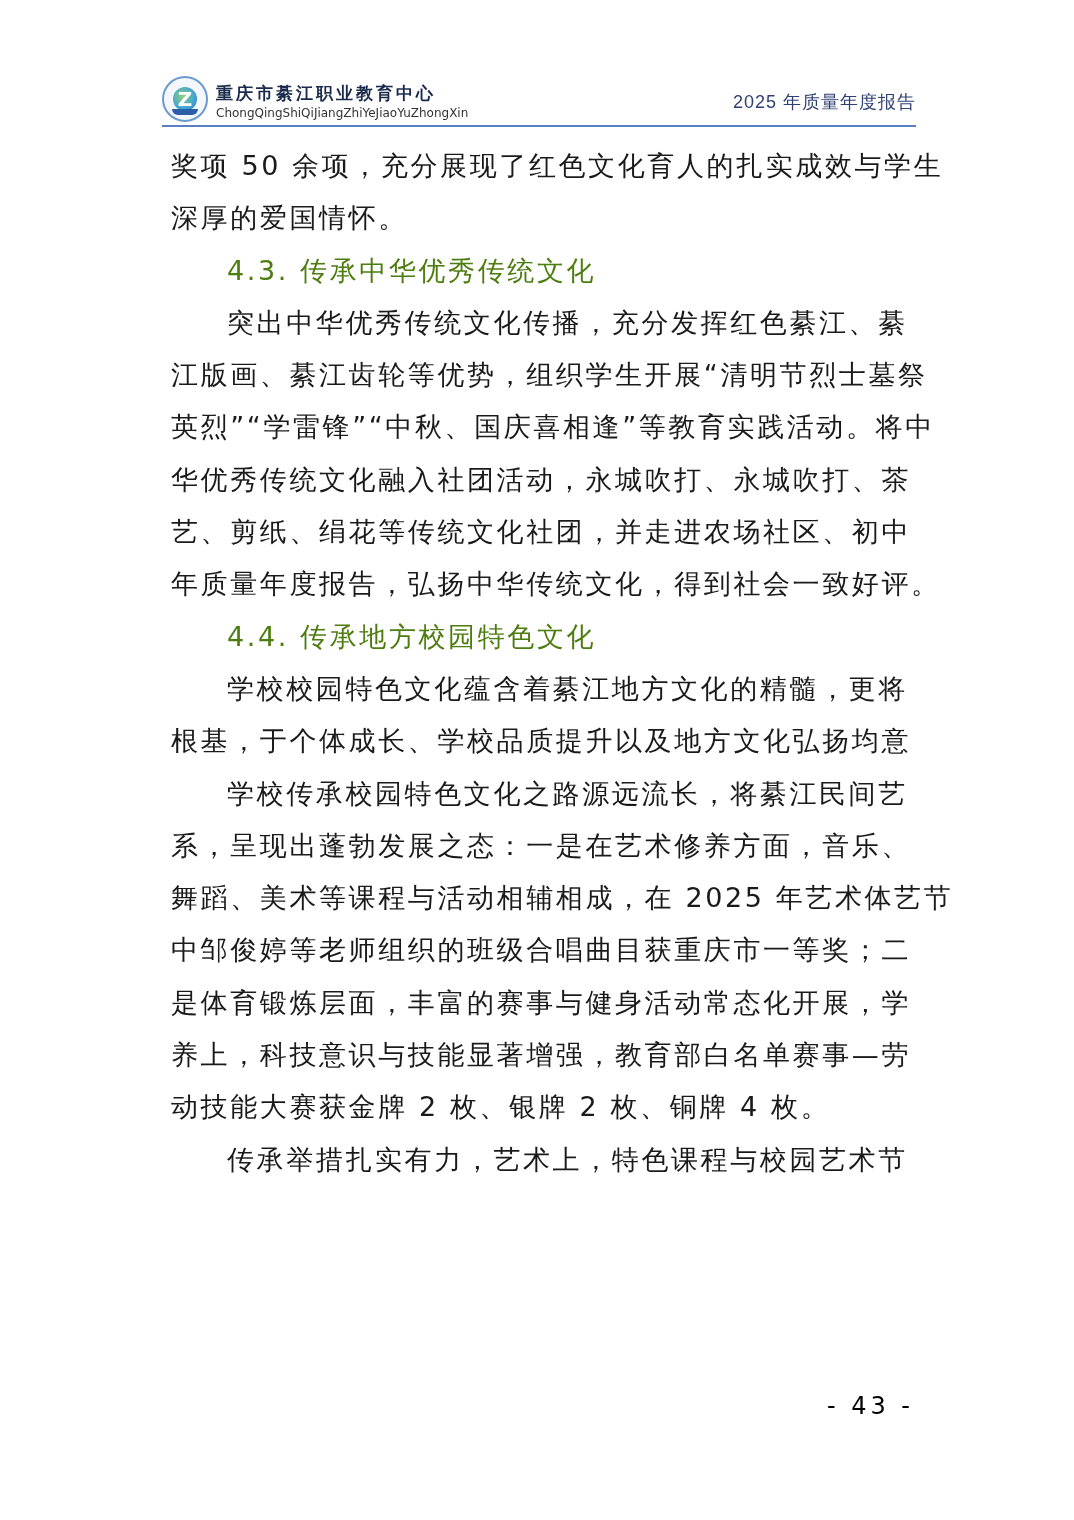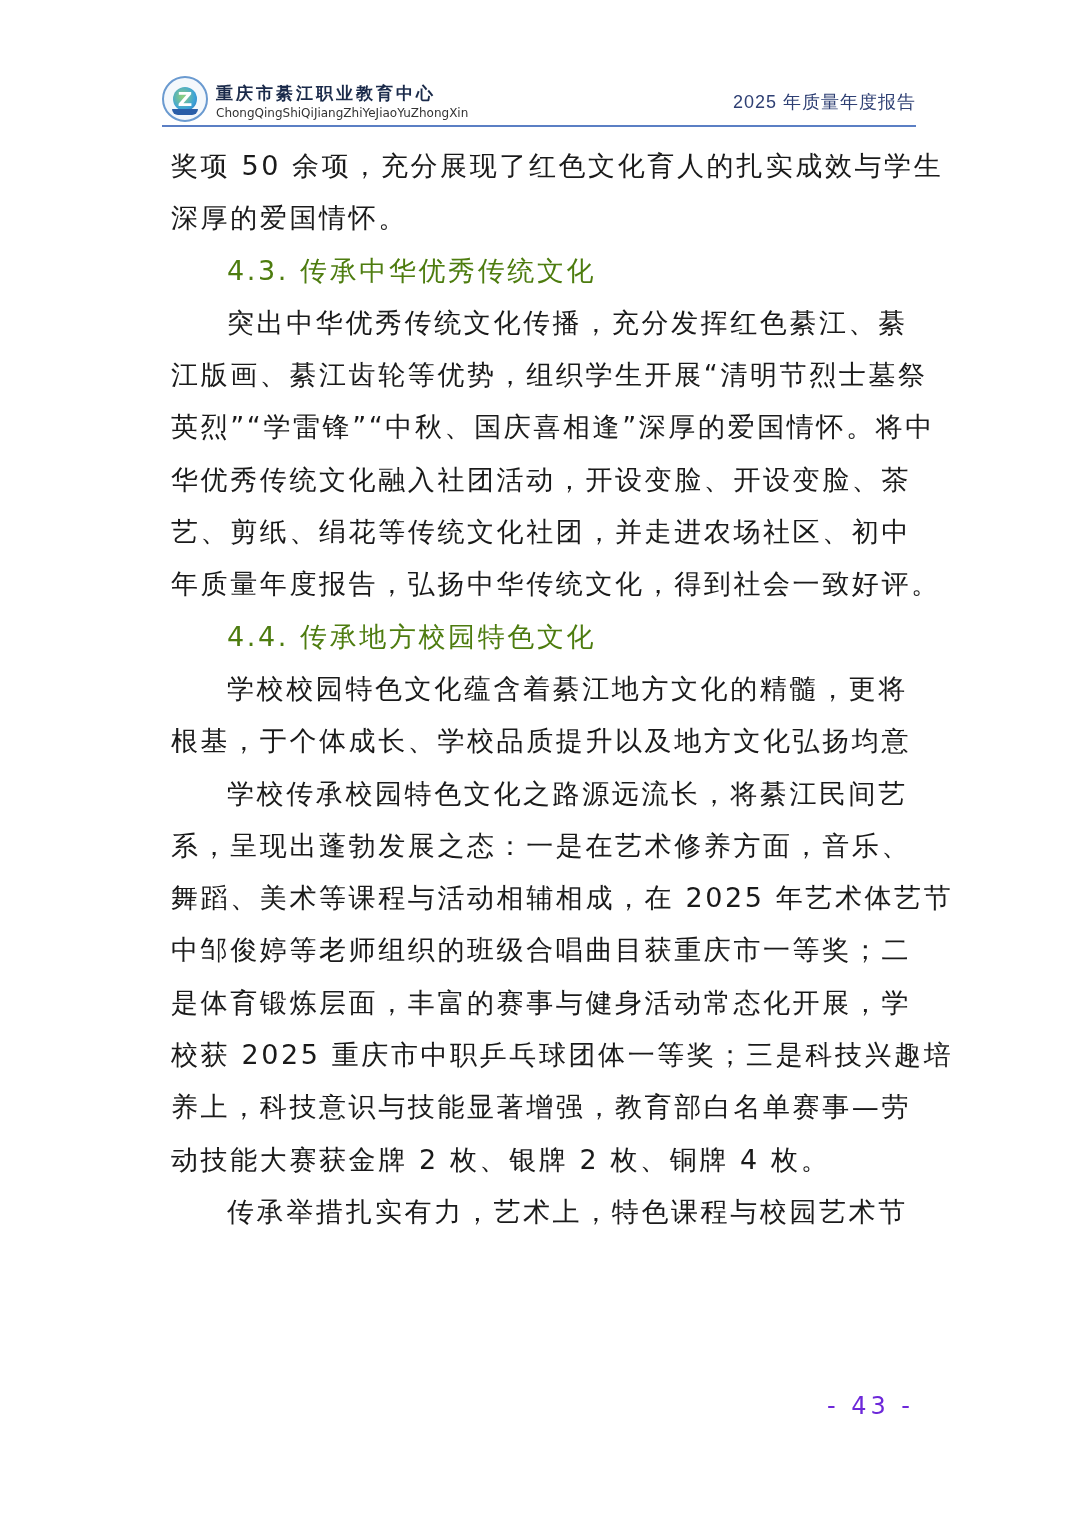--- a/index.html
+++ b/index.html
@@ -19,21 +19,21 @@
               color: #1a2a4a; font-family: Liberation Mono, monospace; }
     .org-en { position: absolute; left: 54px; top: 30px; font-size: 12px; color: #333;
               font-family: "DejaVu Sans", sans-serif; }
     .report-title { position: absolute; right: 0; top: 14px; font-size: 18px; color: #2e3f73;
                     font-family: Liberation Sans, sans-serif; letter-spacing: 1px; }
     .content { position: absolute; left: 171px; top: 140px; width: 750px; }
     .line { height: 52.3px; line-height: 52.3px; font-size: 27px; white-space: nowrap; letter-spacing: 2.6px;
             color: #1a1a1a; }
     .line.indent { padding-left: 56px; }
     .line.heading { color: #4d7c0f; padding-left: 56px; }
-    .page-number { position: absolute; right: 160px; top: 1392px; font-size: 24px; color: #6d28d9; letter-spacing: 4px; }
+    .page-number { position: absolute; right: 160px; top: 1392px; font-size: 24px; color: #000000; letter-spacing: 4px; }
   </style>
 </head>
 <body>
 
 <div class="header">
   <div class="logo">
     <div class="inner"></div>
     <div class="z">Z</div>
     <div class="wave"></div>
   </div>
@@ -42,31 +42,30 @@
   <div class="report-title">2025 年质量年度报告</div>
 </div>
 <div class="header-rule"></div>
 
 <div class="content">
   <div class="line">奖项 50 余项，充分展现了红色文化育人的扎实成效与学生</div>
   <div class="line">深厚的爱国情怀。</div>
   <div class="line heading">4.3. 传承中华优秀传统文化</div>
   <div class="line indent">突出中华优秀传统文化传播，充分发挥红色綦江、綦</div>
   <div class="line">江版画、綦江齿轮等优势，组织学生开展“清明节烈士墓祭</div>
-  <div class="line">英烈”“学雷锋”“中秋、国庆喜相逢”深厚的爱国情怀。将中</div>
-  <div class="line">华优秀传统文化融入社团活动，开设变脸、开设变脸、茶</div>
+  <div class="line">英烈”“学雷锋”“中秋、国庆喜相逢”等教育实践活动。将中</div>
+  <div class="line">华优秀传统文化融入社团活动，永城吹打、永城吹打、茶</div>
   <div class="line">艺、剪纸、绢花等传统文化社团，并走进农场社区、初中</div>
   <div class="line">年质量年度报告，弘扬中华传统文化，得到社会一致好评。</div>
   <div class="line heading">4.4. 传承地方校园特色文化</div>
   <div class="line indent">学校校园特色文化蕴含着綦江地方文化的精髓，更将</div>
   <div class="line">根基，于个体成长、学校品质提升以及地方文化弘扬均意</div>
   <div class="line indent">学校传承校园特色文化之路源远流长，将綦江民间艺</div>
   <div class="line">系，呈现出蓬勃发展之态：一是在艺术修养方面，音乐、</div>
   <div class="line">舞蹈、美术等课程与活动相辅相成，在 2025 年艺术体艺节</div>
   <div class="line">中邹俊婷等老师组织的班级合唱曲目获重庆市一等奖；二</div>
   <div class="line">是体育锻炼层面，丰富的赛事与健身活动常态化开展，学</div>
-  <div class="line">校获 2025 重庆市中职乒乓球团体一等奖；三是科技兴趣培</div>
   <div class="line">养上，科技意识与技能显著增强，教育部白名单赛事—劳</div>
   <div class="line">动技能大赛获金牌 2 枚、银牌 2 枚、铜牌 4 枚。</div>
   <div class="line indent">传承举措扎实有力，艺术上，特色课程与校园艺术节</div>
 </div>
 
 <div class="page-number">- 43 -</div>
 
 </body></html>

